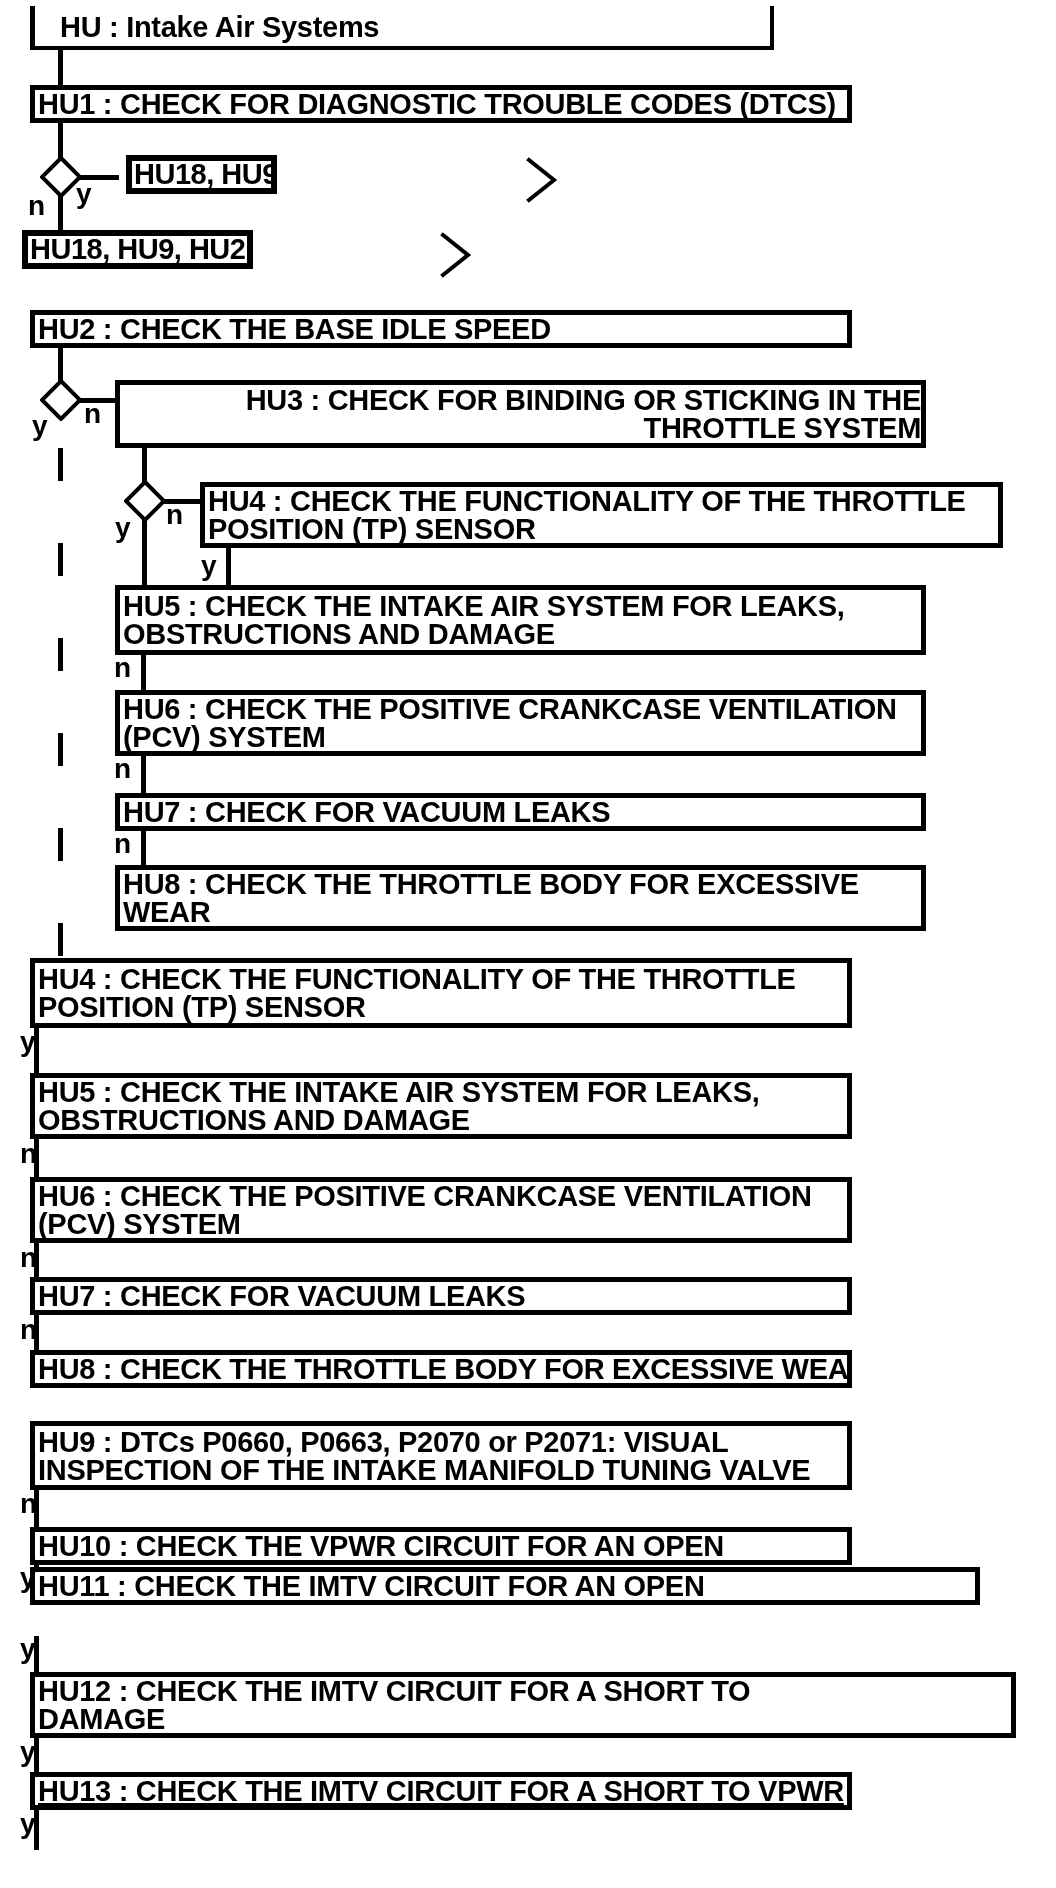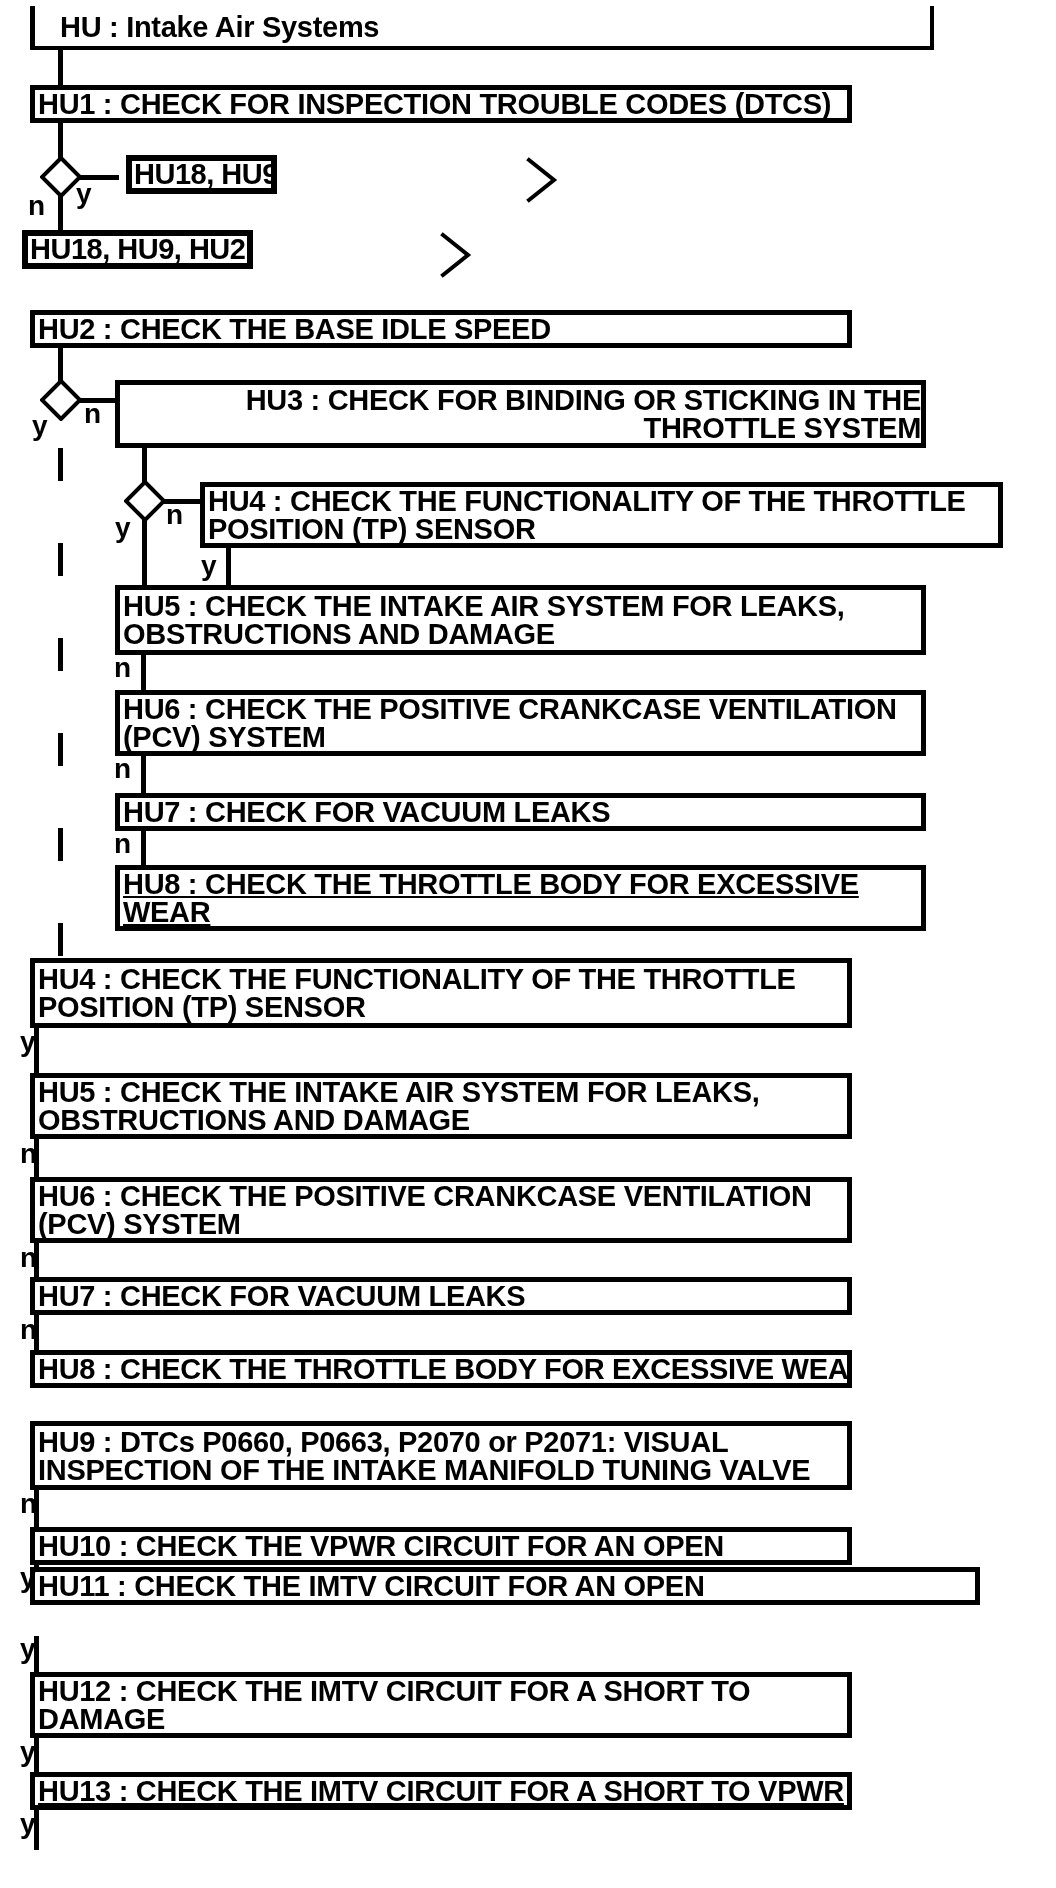--- a/index.html
+++ b/index.html
@@ -58,26 +58,26 @@
   <div class="vline" style="left:34px;top:1028px;height:45px;"></div>
   <div class="vline" style="left:34px;top:1139px;height:38px;"></div>
   <div class="vline" style="left:34px;top:1243px;height:34px;"></div>
   <div class="vline" style="left:34px;top:1315px;height:35px;"></div>
   <div class="vline" style="left:34px;top:1490px;height:37px;"></div>
   <div class="vline" style="left:34px;top:1565px;height:33px;"></div>
   <div class="vline" style="left:34px;top:1636px;height:36px;"></div>
   <div class="vline" style="left:34px;top:1738px;height:34px;"></div>
   <div class="vline" style="left:34px;top:1810px;height:40px;"></div>
 
-  <div class="title-box" style="left:30px;top:6px;width:904px;height:44px;padding-left:25px;">
+  <div class="title-box" style="left:30px;top:6px;width:744px;height:44px;padding-left:25px;">
     <span>HU : Intake Air Systems</span>
   </div>
 
   <div class="box" style="left:30px;top:85px;width:822px;height:38px;">
-    <div class="ln">HU1 : CHECK FOR INSPECTION TROUBLE CODES (DTCS)</div>
+    <div class="ln">HU1 : CHECK FOR DIAGNOSTIC TROUBLE CODES (DTCS)</div>
   </div>
 
   <div class="refbox" style="left:126px;top:155px;width:151px;height:39px;">
     <div class="ln">HU18, HU9</div>
   </div>
 
   <div class="refbox" style="left:22px;top:230px;width:231px;height:39px;">
     <div class="ln">HU18, HU9, HU2</div>
   </div>
 
@@ -102,21 +102,21 @@
 
   <div class="box" style="left:115px;top:690px;width:811px;height:66px;">
     <div class="ln">HU6 : CHECK THE POSITIVE CRANKCASE VENTILATION</div>
     <div class="ln">(PCV) SYSTEM</div>
   </div>
 
   <div class="box" style="left:115px;top:793px;width:811px;height:38px;">
     <div class="ln">HU7 : CHECK FOR VACUUM LEAKS</div>
   </div>
 
-  <div class="box" style="left:115px;top:865px;width:811px;height:66px;text-decoration:underline;">
+  <div class="box" style="left:115px;top:865px;width:811px;height:66px;">
     <div class="ln">HU8 : CHECK THE THROTTLE BODY FOR EXCESSIVE</div>
     <div class="ln">WEAR</div>
   </div>
 
   <div class="box" style="left:30px;top:958px;width:822px;height:70px;">
     <div class="ln">HU4 : CHECK THE FUNCTIONALITY OF THE THROTTLE</div>
     <div class="ln">POSITION (TP) SENSOR</div>
   </div>
 
   <div class="box" style="left:30px;top:1073px;width:822px;height:66px;">
@@ -143,21 +143,21 @@
   </div>
 
   <div class="box" style="left:30px;top:1527px;width:822px;height:38px;">
     <div class="ln">HU10 : CHECK THE VPWR CIRCUIT FOR AN OPEN</div>
   </div>
 
   <div class="box" style="left:30px;top:1567px;width:950px;height:38px;">
     <div class="ln">HU11 : CHECK THE IMTV CIRCUIT FOR AN OPEN</div>
   </div>
 
-  <div class="box" style="left:30px;top:1672px;width:822px;height:66px;">
+  <div class="box" style="left:30px;top:1672px;width:986px;height:66px;">
     <div class="ln">HU12 : CHECK THE IMTV CIRCUIT FOR A SHORT TO</div>
     <div class="ln">DAMAGE</div>
   </div>
 
   <div class="box" style="left:30px;top:1772px;width:822px;height:38px;text-decoration:underline;">
     <div class="ln">HU13 : CHECK THE IMTV CIRCUIT FOR A SHORT TO VPWR</div>
   </div>
 
   <svg class="diamond" style="left:40px;top:156px;" width="42" height="42" viewBox="0 0 42 42">
     <polygon points="21,2 40,21 21,40 2,21" fill="#ffffff" stroke="#000000" stroke-width="4"></polygon>

